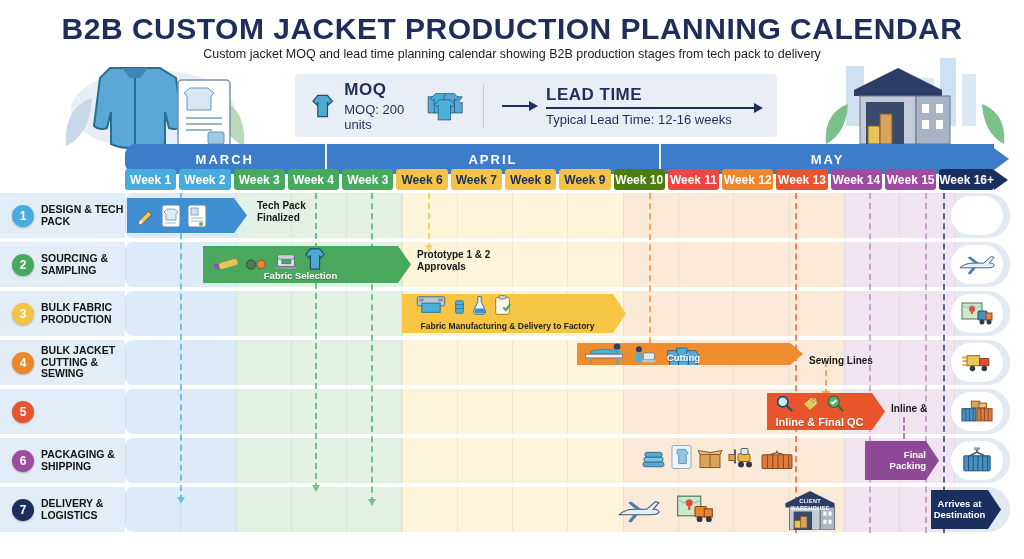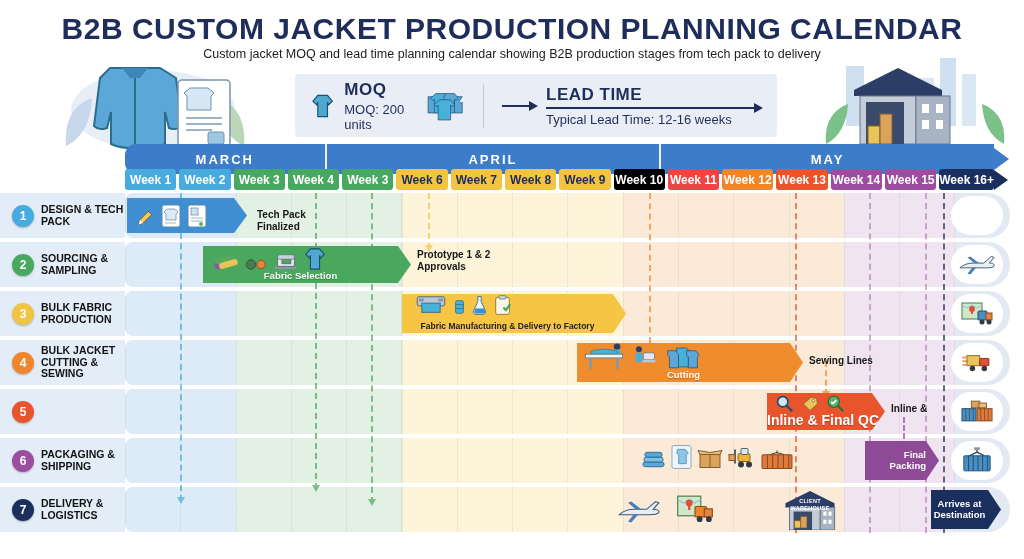--- a/index.html
+++ b/index.html
@@ -165,21 +165,21 @@
     <div id="weeks-row">
         <div class="week-cell" style="background: rgb(71, 171, 221); color: rgb(255, 255, 255);">Week 1</div>
         <div class="week-cell" style="background: rgb(71, 171, 221); color: rgb(255, 255, 255);">Week 2</div>
         <div class="week-cell" style="background: rgb(71, 169, 96); color: rgb(255, 255, 255);">Week 3</div>
         <div class="week-cell" style="background: rgb(71, 169, 96); color: rgb(255, 255, 255);">Week 4</div>
         <div class="week-cell" style="background: rgb(71, 169, 96); color: rgb(255, 255, 255);">Week 3</div>
         <div class="week-cell" style="background: rgb(242, 196, 69); color: rgb(30, 45, 90);">Week 6</div>
         <div class="week-cell" style="background: rgb(242, 196, 69); color: rgb(30, 45, 90);">Week 7</div>
         <div class="week-cell" style="background: rgb(242, 196, 69); color: rgb(30, 45, 90);">Week 8</div>
         <div class="week-cell" style="background: rgb(242, 196, 69); color: rgb(30, 45, 90);">Week 9</div>
-        <div class="week-cell" style="background: #000000; color: rgb(255, 255, 255);">Week 10</div>
+        <div class="week-cell" style="background: #4d7c0f; color: rgb(255, 255, 255);">Week 10</div>
         <div class="week-cell" style="background: #ef4444; color: rgb(255, 255, 255);">Week 11</div>
         <div class="week-cell" style="background: rgb(239, 134, 44); color: rgb(255, 255, 255);">Week 12</div>
         <div class="week-cell" style="background: rgb(232, 84, 45); color: rgb(255, 255, 255);">Week 13</div>
         <div class="week-cell" style="background: rgb(156, 77, 159); color: rgb(255, 255, 255);">Week 14</div>
         <div class="week-cell" style="background: rgb(156, 77, 159); color: rgb(255, 255, 255);">Week 15</div>
         <div class="week-cell" style="background: rgb(27, 47, 94); color: rgb(255, 255, 255);">Week 16+</div>
       </div>
     <div class="week-tip"></div>
   </div>
 
@@ -241,21 +241,21 @@
           </svg>
           <svg width="20" height="24" viewBox="0 0 20 24">
             <rect x="1" y="1" width="18" height="22" rx="2" fill="#fff" stroke="#5b87a8"></rect>
             <rect x="4" y="4" width="7" height="7" fill="#cfe3f2" stroke="#5b87a8" stroke-width=".7"></rect>
             <line x1="4" y1="14" x2="16" y2="14" stroke="#9fb4c4"></line>
               <line x1="4" y1="17" x2="16" y2="17" stroke="#9fb4c4"></line>
             <circle cx="14" cy="20" r="2" fill="#58b46a"></circle>
           </svg>
         </div>
       </div>
-      <div class="note" style="left:132px; top:16px; width:72px;">Tech Pack Finalized</div>
+      <div class="note" style="left:132px; top:7px; width:72px;">Tech Pack Finalized</div>
       <div class="endcap"></div>
     </div>
 
     <div class="gr">
       <div class="bar" style="left:78px; top:4px; width:208px; height:37px; background:#4aa85e;">
         <div class="bar-icons" style="top:1px; left:10px;">
           <svg width="26" height="20" viewBox="0 0 28 22">
             <circle cx="5" cy="16" r="4" fill="#8a5aa8"></circle>
             <rect x="2" y="6" width="21" height="7" rx="3.5" fill="#57a85c" transform="rotate(-16 12 9)"></rect>
             <rect x="6" y="11" width="21" height="7" rx="3.5" fill="#e9c45a" transform="rotate(-16 16 14)"></rect>
@@ -319,21 +319,21 @@
             <path d="M12 8v5" stroke="#e05038" stroke-width="2"></path>
           <rect x="18" y="10" width="9" height="9" rx="1" fill="#4a8fc0" stroke="#1d4e74"></rect>
           <rect x="26" y="12" width="6" height="7" fill="#e8833c" stroke="#8a4a1e"></rect>
           <circle cx="22" cy="21" r="2.5" fill="#2f3a44"></circle>
             <circle cx="29" cy="21" r="2.5" fill="#2f3a44"></circle>
         </svg>
       </div>
     </div>
 
     <div class="gr">
-      <div class="bar" style="left:452px; top:3px; width:226px; height:39px; background:#ef8c2d;">
+      <div class="bar" style="left:452px; top:3px; width:226px; height:22px; background:#ef8c2d;">
         <div class="bar-icons" style="top:0; left:6px;">
           <svg width="42" height="28" viewBox="0 0 44 30">
             <circle cx="36" cy="4" r="3.5" fill="#2c3e66"></circle>
               <rect x="31" y="7" width="9" height="9" rx="2" fill="#49b0d8"></rect>
             <path d="M8 9c8-3 20-3 28 0v3H8z" fill="#49b0d8" stroke="#2a6e8e" stroke-width=".6"></path>
             <rect x="2" y="12" width="40" height="4" fill="#eef3f8" stroke="#5a6b7a" stroke-width=".8"></rect>
             <rect x="6" y="16" width="3" height="12" fill="#8a97a4"></rect>
               <rect x="35" y="16" width="3" height="12" fill="#8a97a4"></rect>
           </svg>
           <svg width="28" height="26" viewBox="0 0 30 30">
@@ -374,21 +374,21 @@
           <svg width="18" height="18" viewBox="0 0 22 22">
             <path d="M3 11l9-8 7 1 1 7-9 8z" fill="#e9c45a" stroke="#8a6c28"></path>
               <circle cx="15" cy="7" r="1.5" fill="#fff" stroke="#8a6c28"></circle>
           </svg>
           <svg width="19" height="19" viewBox="0 0 22 22">
             <circle cx="9" cy="9" r="6.5" fill="#58b46a" stroke="#2c6e3a" stroke-width="1.5"></circle>
             <path d="M6 9l2 2 4-4" stroke="#fff" stroke-width="2" fill="none"></path>
             <line x1="14" y1="14" x2="20" y2="20" stroke="#2c6e3a" stroke-width="2.5"></line>
           </svg>
         </div>
-        <div class="bar-label" style="font-size:14px;">Inline &amp; Final QC</div>
+        <div class="bar-label" style="font-size:11px;">Inline &amp; Final QC</div>
       </div>
       <div class="note" style="left:766px; top:14px;">Inline &amp;</div>
       <div class="endcap">
         <svg width="32" height="25" viewBox="0 0 34 26">
           <rect x="11" y="2" width="9" height="7" fill="#d9a35e" stroke="#8a5a24"></rect>
           <rect x="19" y="4" width="8" height="5" fill="#e8bc7e" stroke="#8a5a24"></rect>
           <rect x="1" y="10" width="15" height="13" fill="#4a8fc0" stroke="#1d4e74"></rect>
           <rect x="17" y="10" width="16" height="13" fill="#e0793c" stroke="#8a4a1e"></rect>
           <path d="M5 10v13M9 10v13M13 10v13M21 10v13M25 10v13M29 10v13" stroke="rgba(40,30,20,.45)"></path>
         </svg>

